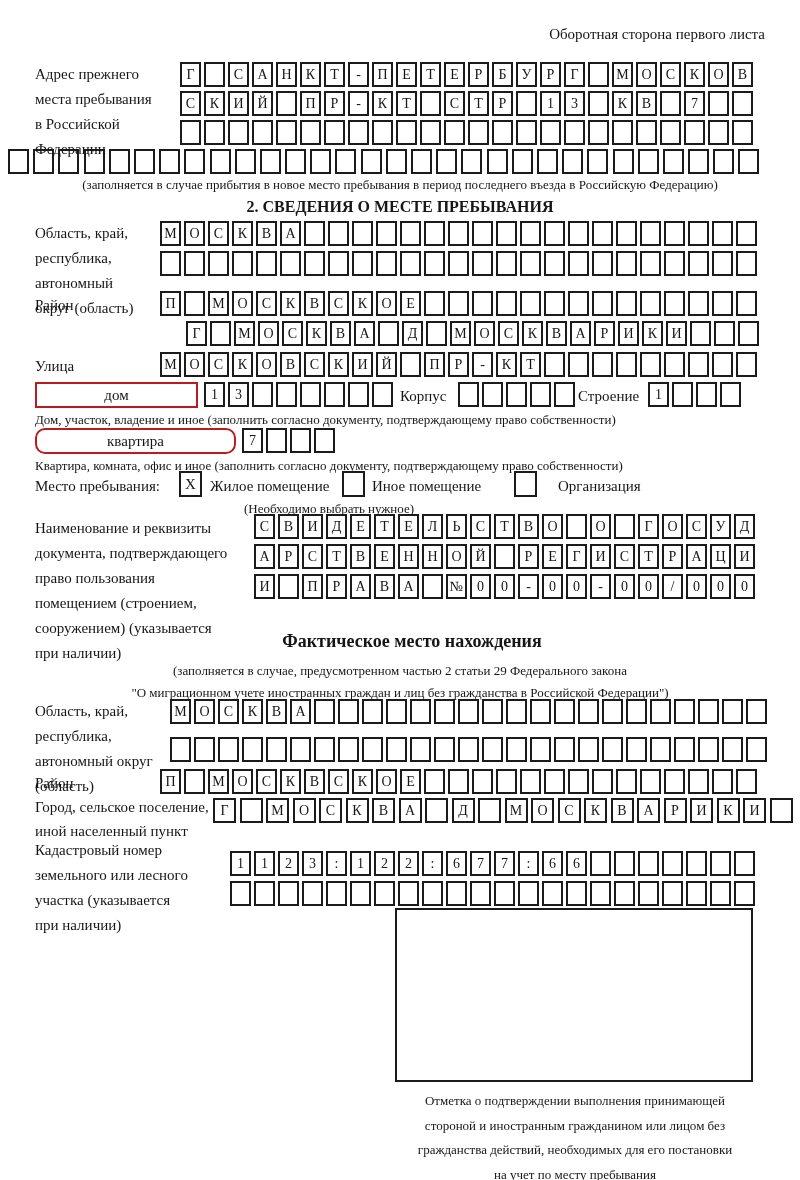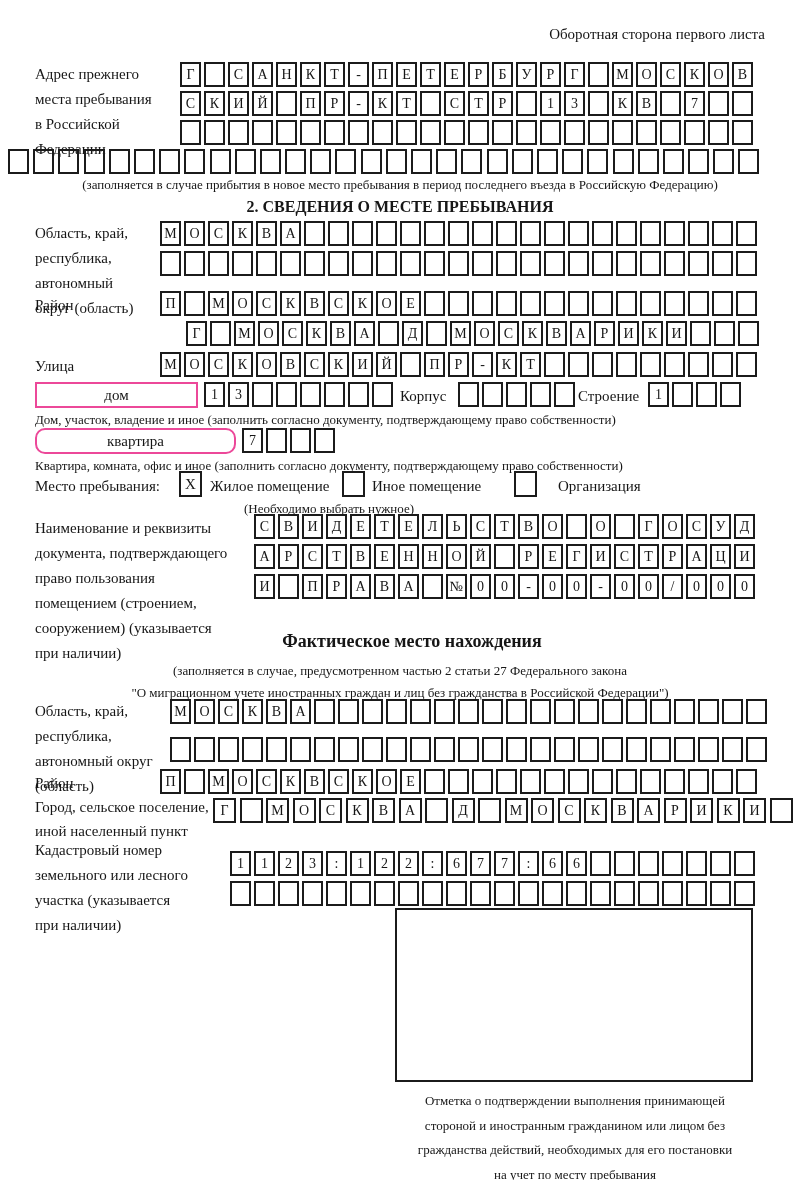--- a/index.html
+++ b/index.html
@@ -19,21 +19,21 @@
   .cell{
     box-sizing:border-box;flex:0 0 auto;width:21px;height:25px;
     border:2px solid #1b1b1b;text-align:center;
     font-size:14px;line-height:21px;font-family:"Liberation Serif","DejaVu Serif",serif;
   }
   .grid-sparse{column-gap:4.2px;}
   .grid-wide .cell{width:23px;}
   .grid-wide{column-gap:3.5px;}
   
   .fieldbox{
-    box-sizing:border-box;border:2px solid #ec4899;height:26px;
+    box-sizing:border-box;border:2px solid #b91c1c;height:26px;
     display:flex;align-items:center;justify-content:center;
     font-size:15px;
   }
   .checkbox{
     box-sizing:border-box;border:2px solid #1b1b1b;width:23px;height:26px;
     text-align:center;font-size:15px;line-height:22px;
   }
   .stamp{
     box-sizing:border-box;border:2px solid #1b1b1b;background:#fff;
   }
@@ -430,21 +430,21 @@
       <span class="cell">0</span>
       <span class="cell">0</span>
       <span class="cell">/</span>
       <span class="cell">0</span>
       <span class="cell">0</span>
       <span class="cell">0</span>
     </div>
 
   <div class="abs bold center" style="top:631px;left:12px;width:800px;font-size:18px;">Фактическое место нахождения</div>
   <div class="abs cap center" style="top:660px;left:0;width:800px;line-height:22px;">
-      <div>(заполняется в случае, предусмотренном частью 2 статьи 27 Федерального закона</div>
+      <div>(заполняется в случае, предусмотренном частью 2 статьи 29 Федерального закона</div>
       <div>"О миграционном учете иностранных граждан и лиц без гражданства в Российской Федерации")</div>
     </div>
 
   <div class="abs lbl" style="top:699px;left:35px;width:150px;">
       <div>Область, край,</div>
       <div>республика,</div>
       <div>автономный округ</div>
       <div>(область)</div>
     </div>
   <div class="abs grid" style="top:699px;left:170px;">

